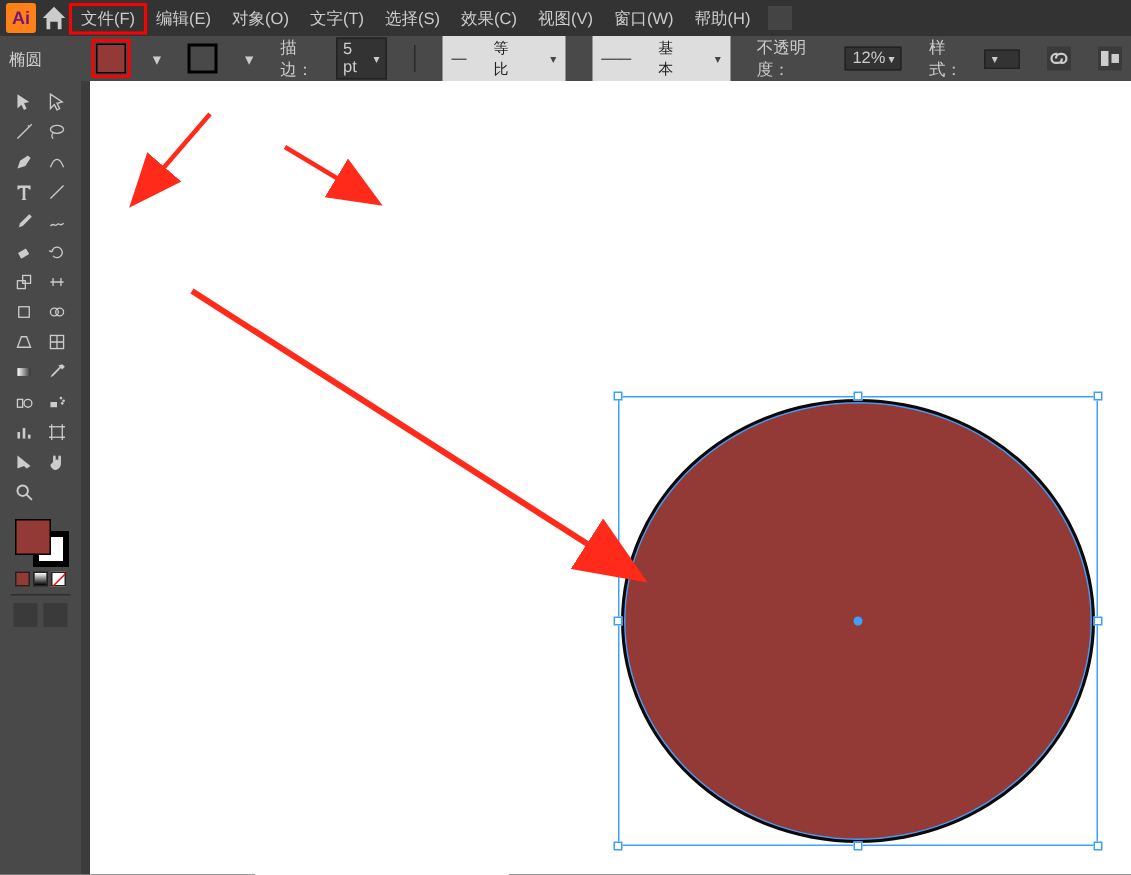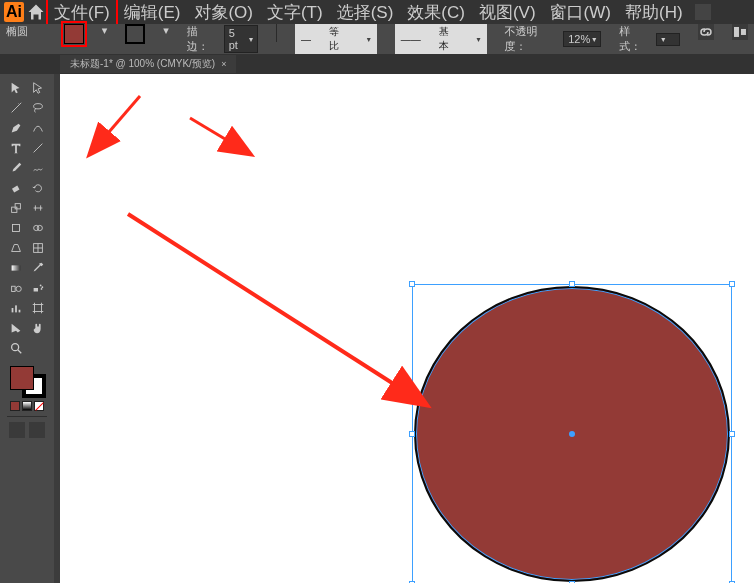--- a/index.html
+++ b/index.html
@@ -1,29 +1,29 @@
 <!DOCTYPE html>
 <html><head>
 <meta charset="utf-8">
 <style>
   * { box-sizing: border-box; margin: 0; padding: 0; }
   body { width: 754px; height: 583px; font-family: "Microsoft YaHei", Arial, sans-serif; font-size: 11px; overflow: hidden; background: #3a3a3a; }
   .app { display: flex; flex-direction: column; width: 100%; height: 100%; }
 
   
   .menubar { height: 24px; background: #333; color: #ccc; display: flex; align-items: center; padding: 0 4px; gap: 2px; }
-  .ai-logo { width: 20px; height: 20px; background: #ff7f18; color: #000000; font-weight: bold; display:flex; align-items:center; justify-content:center; border-radius:2px; font-size:16px;}
+  .ai-logo { width: 20px; height: 20px; background: #ff7f18; color: #701a75; font-weight: bold; display:flex; align-items:center; justify-content:center; border-radius:2px; font-size:12px;}
   .home-icon { width: 20px; display:flex; align-items:center; justify-content:center; color:#ccc;}
-  .menu-item { padding: 1px 6px; color:#ccc; font-size:17px; }
+  .menu-item { padding: 1px 6px; color:#ccc; font-size:11px; }
   .menu-item.highlight { outline: 2px solid #ff0000; }
   .menu-spacer { flex:1; }
   .menu-grip { width:16px; height:16px; background:#444; margin-left:4px;}
 
   
-  .optionsbar { height: 30px; background: #494949; color:#ccc; display:flex; align-items:flex-start; padding:0 6px; gap:18px; font-size:11px;}
+  .optionsbar { height: 30px; background: #494949; color:#ccc; display:flex; align-items:center; padding:0 6px; gap:18px; font-size:11px;}
   .shape-name { width: 40px; }
   .swatch { width:20px; height:20px; border:1px solid #000; }
   .swatch.fill { background:#933a36; outline:2px solid red; outline-offset:1px; }
   .swatch.stroke { background:transparent; border:2px solid #000; position:relative; width:20px; height:20px;}
   .combo { display:flex; align-items:center; gap:2px; background:#333; padding:1px 4px; border:1px solid #222;}
   .combo .arrow { font-size:8px;}
   .pipe { width:1px; height:18px; background:#2a2a2a;}
   .barseg { display:flex; align-items:center; gap:4px; }
   .longcombo { background:#ddd; color:#222; padding:1px 6px; display:flex; align-items:center; gap:18px; font-size:10px;}
   .longcombo .arrow{font-size:8px;color:#444;}
@@ -138,27 +138,20 @@
         </svg>
     </div>
     <div class="align-icon">
       <svg viewBox="0 0 16 16" fill="#ccc">
           <rect x="2" y="3" width="5" height="10"></rect>
           <rect x="9" y="5" width="5" height="6"></rect>
         </svg>
     </div>
   </div>
 
-  <div class="doctabs">
-    <div class="spacer-left"></div>
-    <div class="doctab">
-      <span>未标题-1* @ 100% (CMYK/预览)</span>
-      <span class="close">×</span>
-    </div>
-  </div>
 
   <div class="mainrow">
     <div class="toolpanel">
       <div class="toolgrid">
         <div class="tool">
             <svg viewBox="0 0 16 16" fill="#ccc">
               <path d="M3 2l9 6-4 1 2 4-2 1-2-4-3 3z"></path>
             </svg>
           </div>
         <div class="tool">

